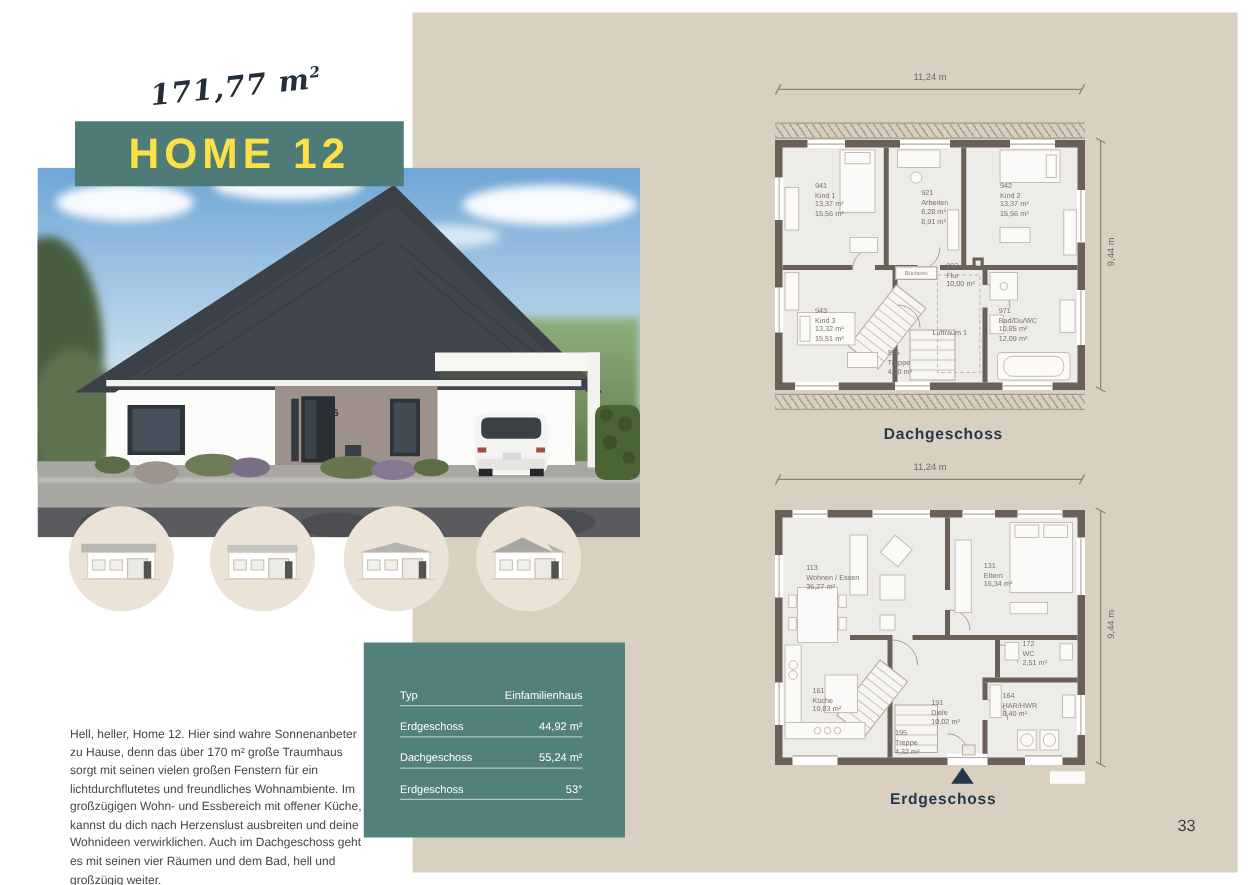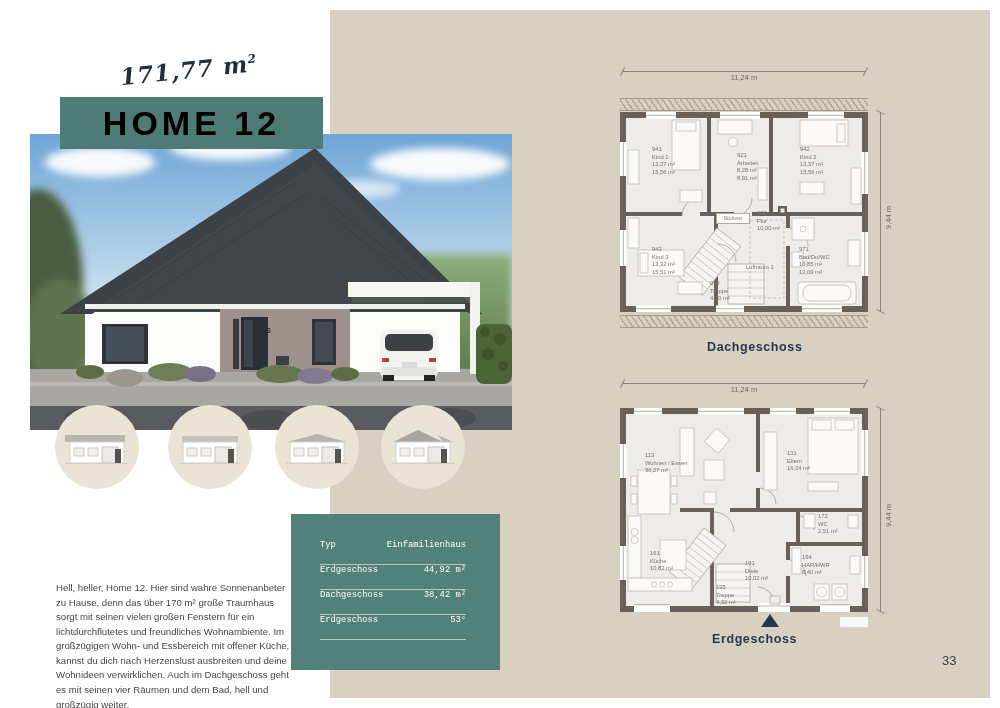--- a/index.html
+++ b/index.html
@@ -10,48 +10,48 @@
   
   .beige{left:330px;top:10px;width:660px;height:688px;background:#d9d0c2;}
 
   
   .handwritten{left:120px;top:56px;width:140px;color:#232e38;
      font-family:"DejaVu Serif",serif;font-style:italic;font-weight:bold;
      font-size:23px;transform:rotate(-6deg);letter-spacing:1px;}
   .handwritten sup{font-size:12px;}
   .title-box{left:60px;top:97px;width:263px;height:52px;background:#4e7b76;
      display:flex;align-items:center;justify-content:center;}
-  .title-box span{color:#000000;font-weight:bold;font-size:34px;letter-spacing:4px;}
+  .title-box span{color:#fde047;font-weight:bold;font-size:34px;letter-spacing:4px;}
 
   
   .photo{left:18px;top:134px;width:482px;height:296px;overflow:hidden;padding-left:12px;}
 
   
   .circle{width:84px;height:84px;border-radius:50%;background:#eae3d6;top:405px;
      display:flex;align-items:center;justify-content:center;}
 
   
   .intro{left:56px;top:546px;width:238px;font-size:9.6px;line-height:1.52;color:#46464a;margin-top:35px;}
 
   
   .specs{left:291px;top:514px;width:209px;height:156px;background:#52807a;
      box-sizing:border-box;padding:26px 34px 0 29px;color:#ffffff;}
-  .specs .row{display:flex;justify-content:space-between;align-items:flex-start;
-     height:21px;border-bottom:1px solid rgba(255,255,255,.55);font-size:8.8px;padding-bottom:3px;font-family:Liberation Mono, monospace;}
+  .specs .row{display:flex;justify-content:space-between;align-items:flex-end;
+     height:21px;border-bottom:1px solid rgba(255,255,255,.55);font-size:8.8px;padding-bottom:3px;}
 
   
   .hatch{height:11px;background:repeating-linear-gradient(55deg,#b3aa9a 0 1.5px,rgba(0,0,0,0) 1.5px 5px);
      border-top:1px solid #a59c8a;border-bottom:1px solid #a59c8a;}
   .dim-h{height:1px;background:#8d8577;}
   .dim-h .t1,.dim-h .t2{position:absolute;top:-4px;width:1px;height:9px;background:#8d8577;transform:rotate(28deg);}
   .dim-h .t1{left:0;} .dim-h .t2{right:0;}
   .dim-v{width:1px;background:#8d8577;}
   .dim-v .t1,.dim-v .t2{position:absolute;left:-4px;width:9px;height:1px;background:#8d8577;transform:rotate(28deg);}
   .dim-v .t1{top:0;} .dim-v .t2{bottom:0;}
-  .dim-label{font-size:7.5px;color:#6f6a60;white-space:nowrap;margin-top:16px;}
+  .dim-label{font-size:7.5px;color:#6f6a60;white-space:nowrap;}
   .vlabel{writing-mode:vertical-rl;transform:rotate(180deg);}
   .plan-caption{font-size:12.5px;font-weight:bold;color:#25394c;letter-spacing:.6px;white-space:nowrap;}
 
   .rl{font-size:5.8px;line-height:1.3;color:#79746b;white-space:nowrap;}
   .rl span{display:block;}
   .shelf-label{box-sizing:border-box;border:0.8px solid #b0a99d;background:#fbfaf8;
      font-size:4.6px;color:#8a857c;text-align:center;line-height:10px;}
 
   .arrow-up{width:0;height:0;border-left:9px solid rgba(0,0,0,0);border-right:9px solid rgba(0,0,0,0);
      border-bottom:13px solid #25394c;}
@@ -226,21 +226,21 @@
     <div class="row">
       <span>Typ</span>
       <span>Einfamilienhaus</span>
       </div>
     <div class="row">
       <span>Erdgeschoss</span>
       <span>44,92 m²</span>
       </div>
     <div class="row">
       <span>Dachgeschoss</span>
-      <span>38,42 m²</span>
+      <span>55,24 m²</span>
       </div>
     <div class="row">
       <span>Erdgeschoss</span>
       <span>53°</span>
       </div>
   </div>
 
   <div class="abs dim-label" style="left:620px;top:57px;width:248px;text-align:center;">11,24 m</div>
   <div class="abs dim-h" style="left:622px;top:71px;width:244px;">
       <div class="t1"></div>

